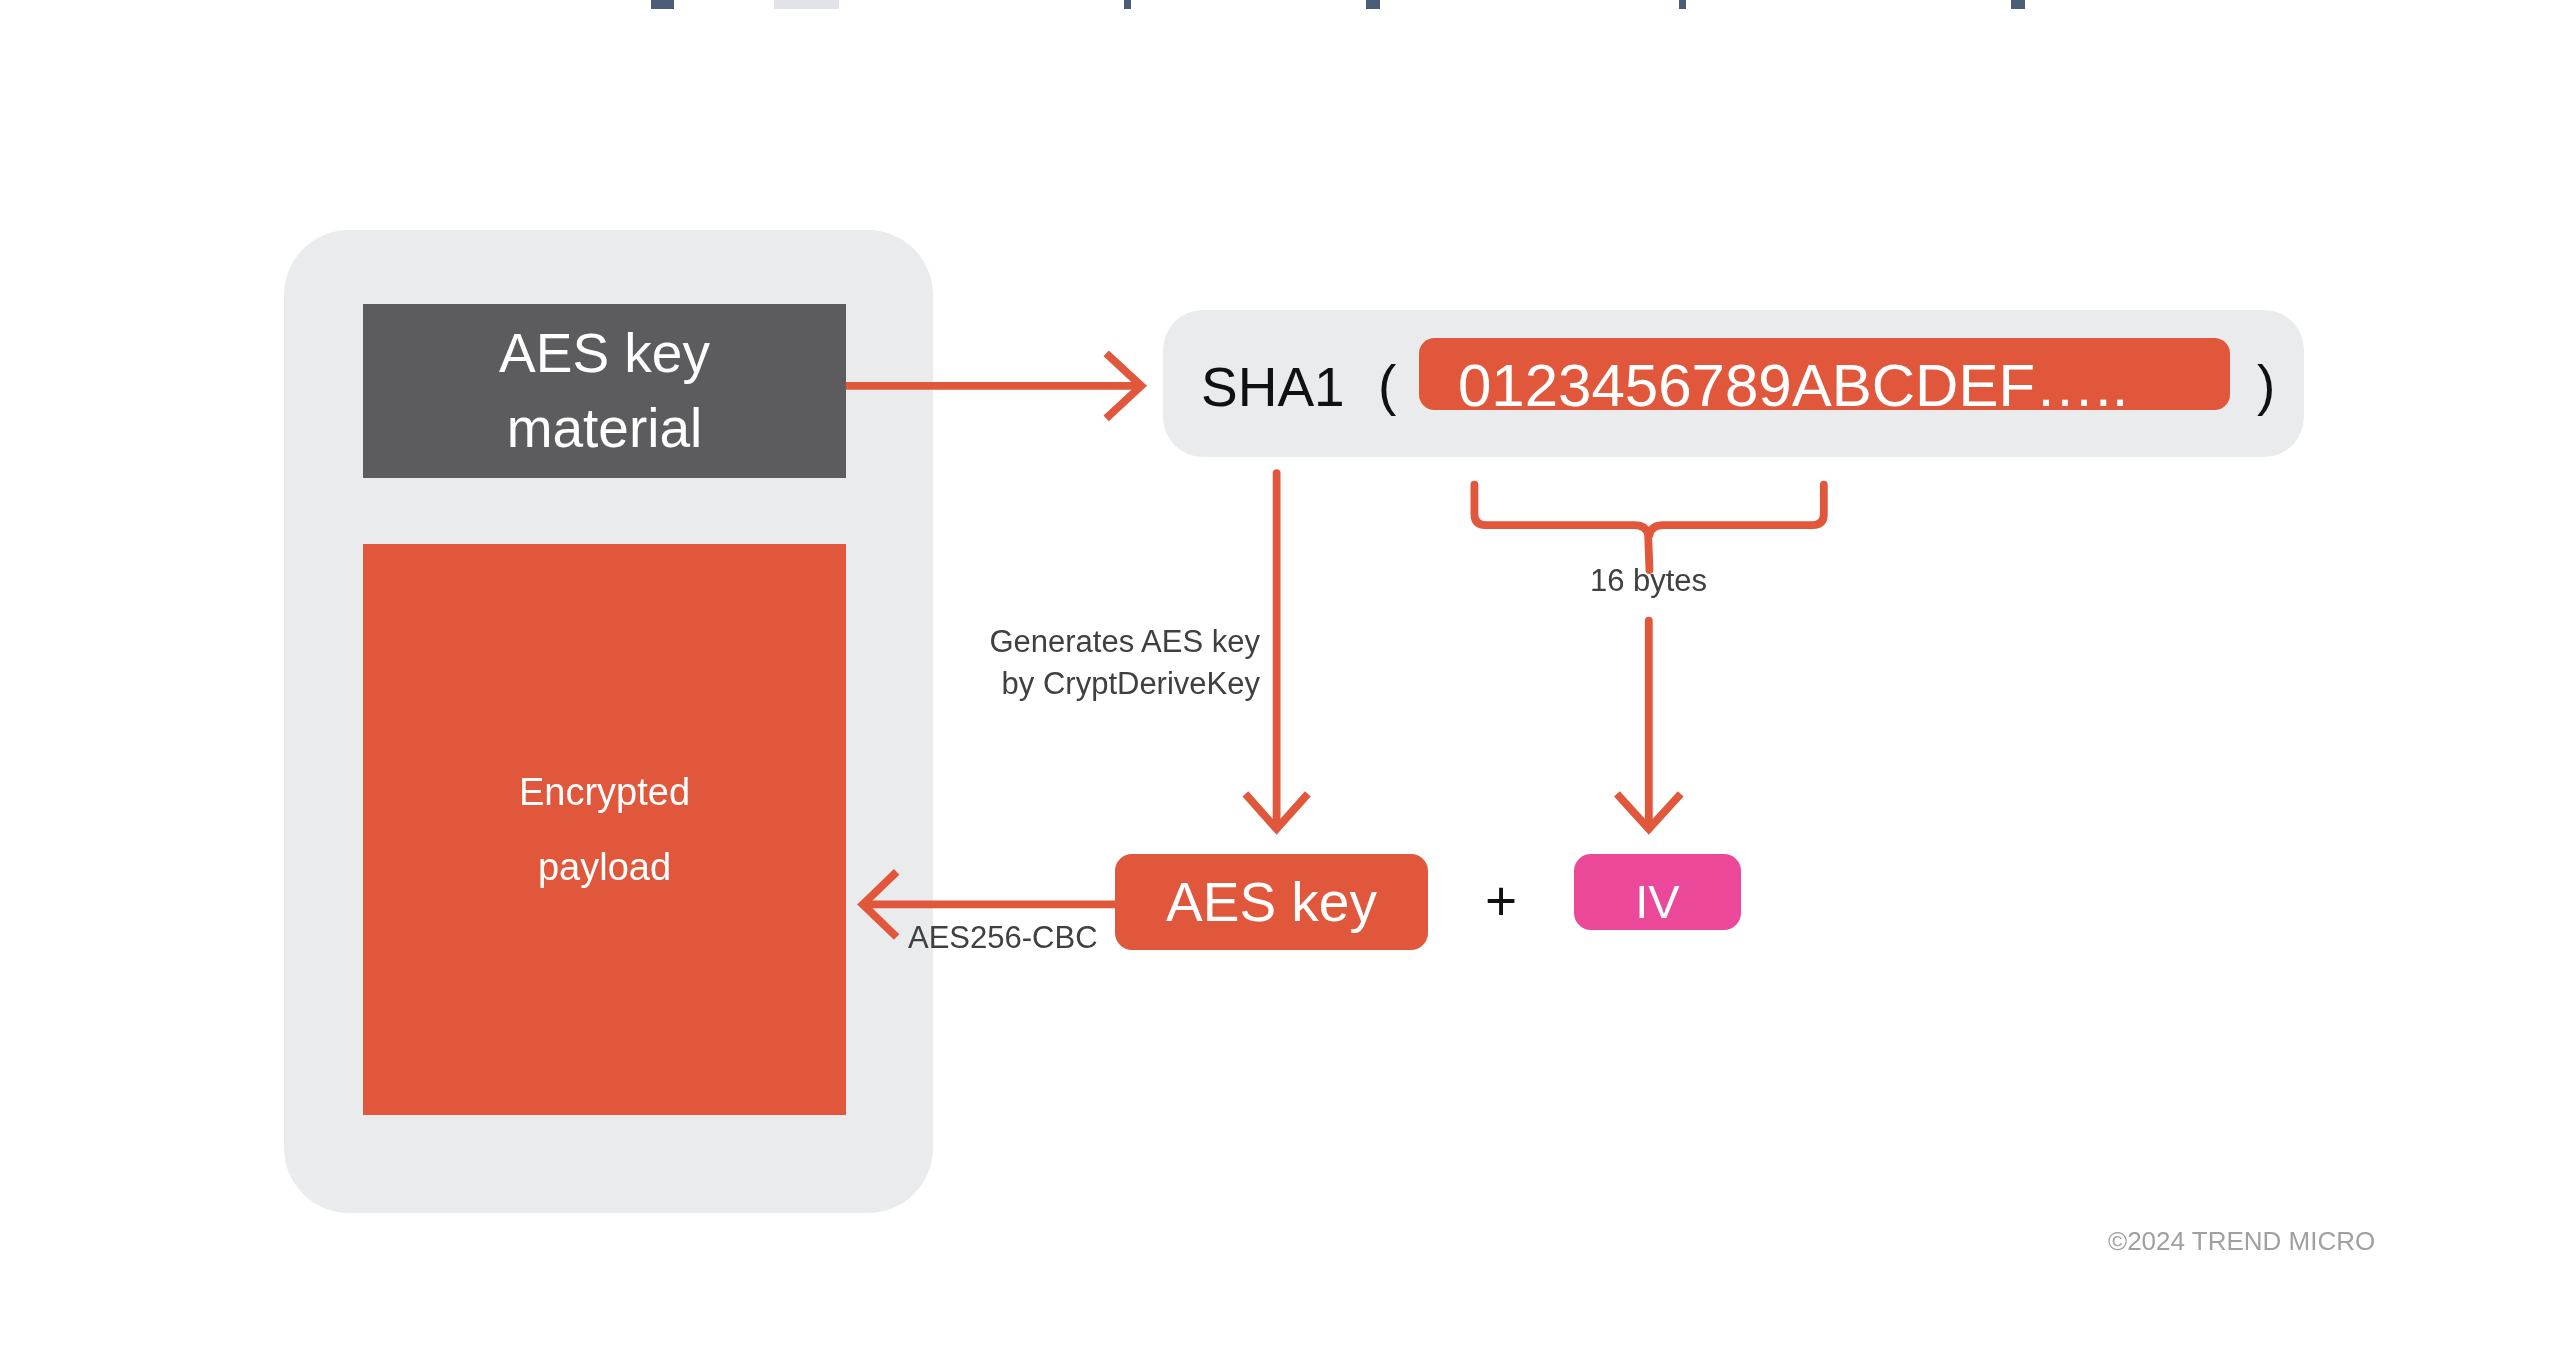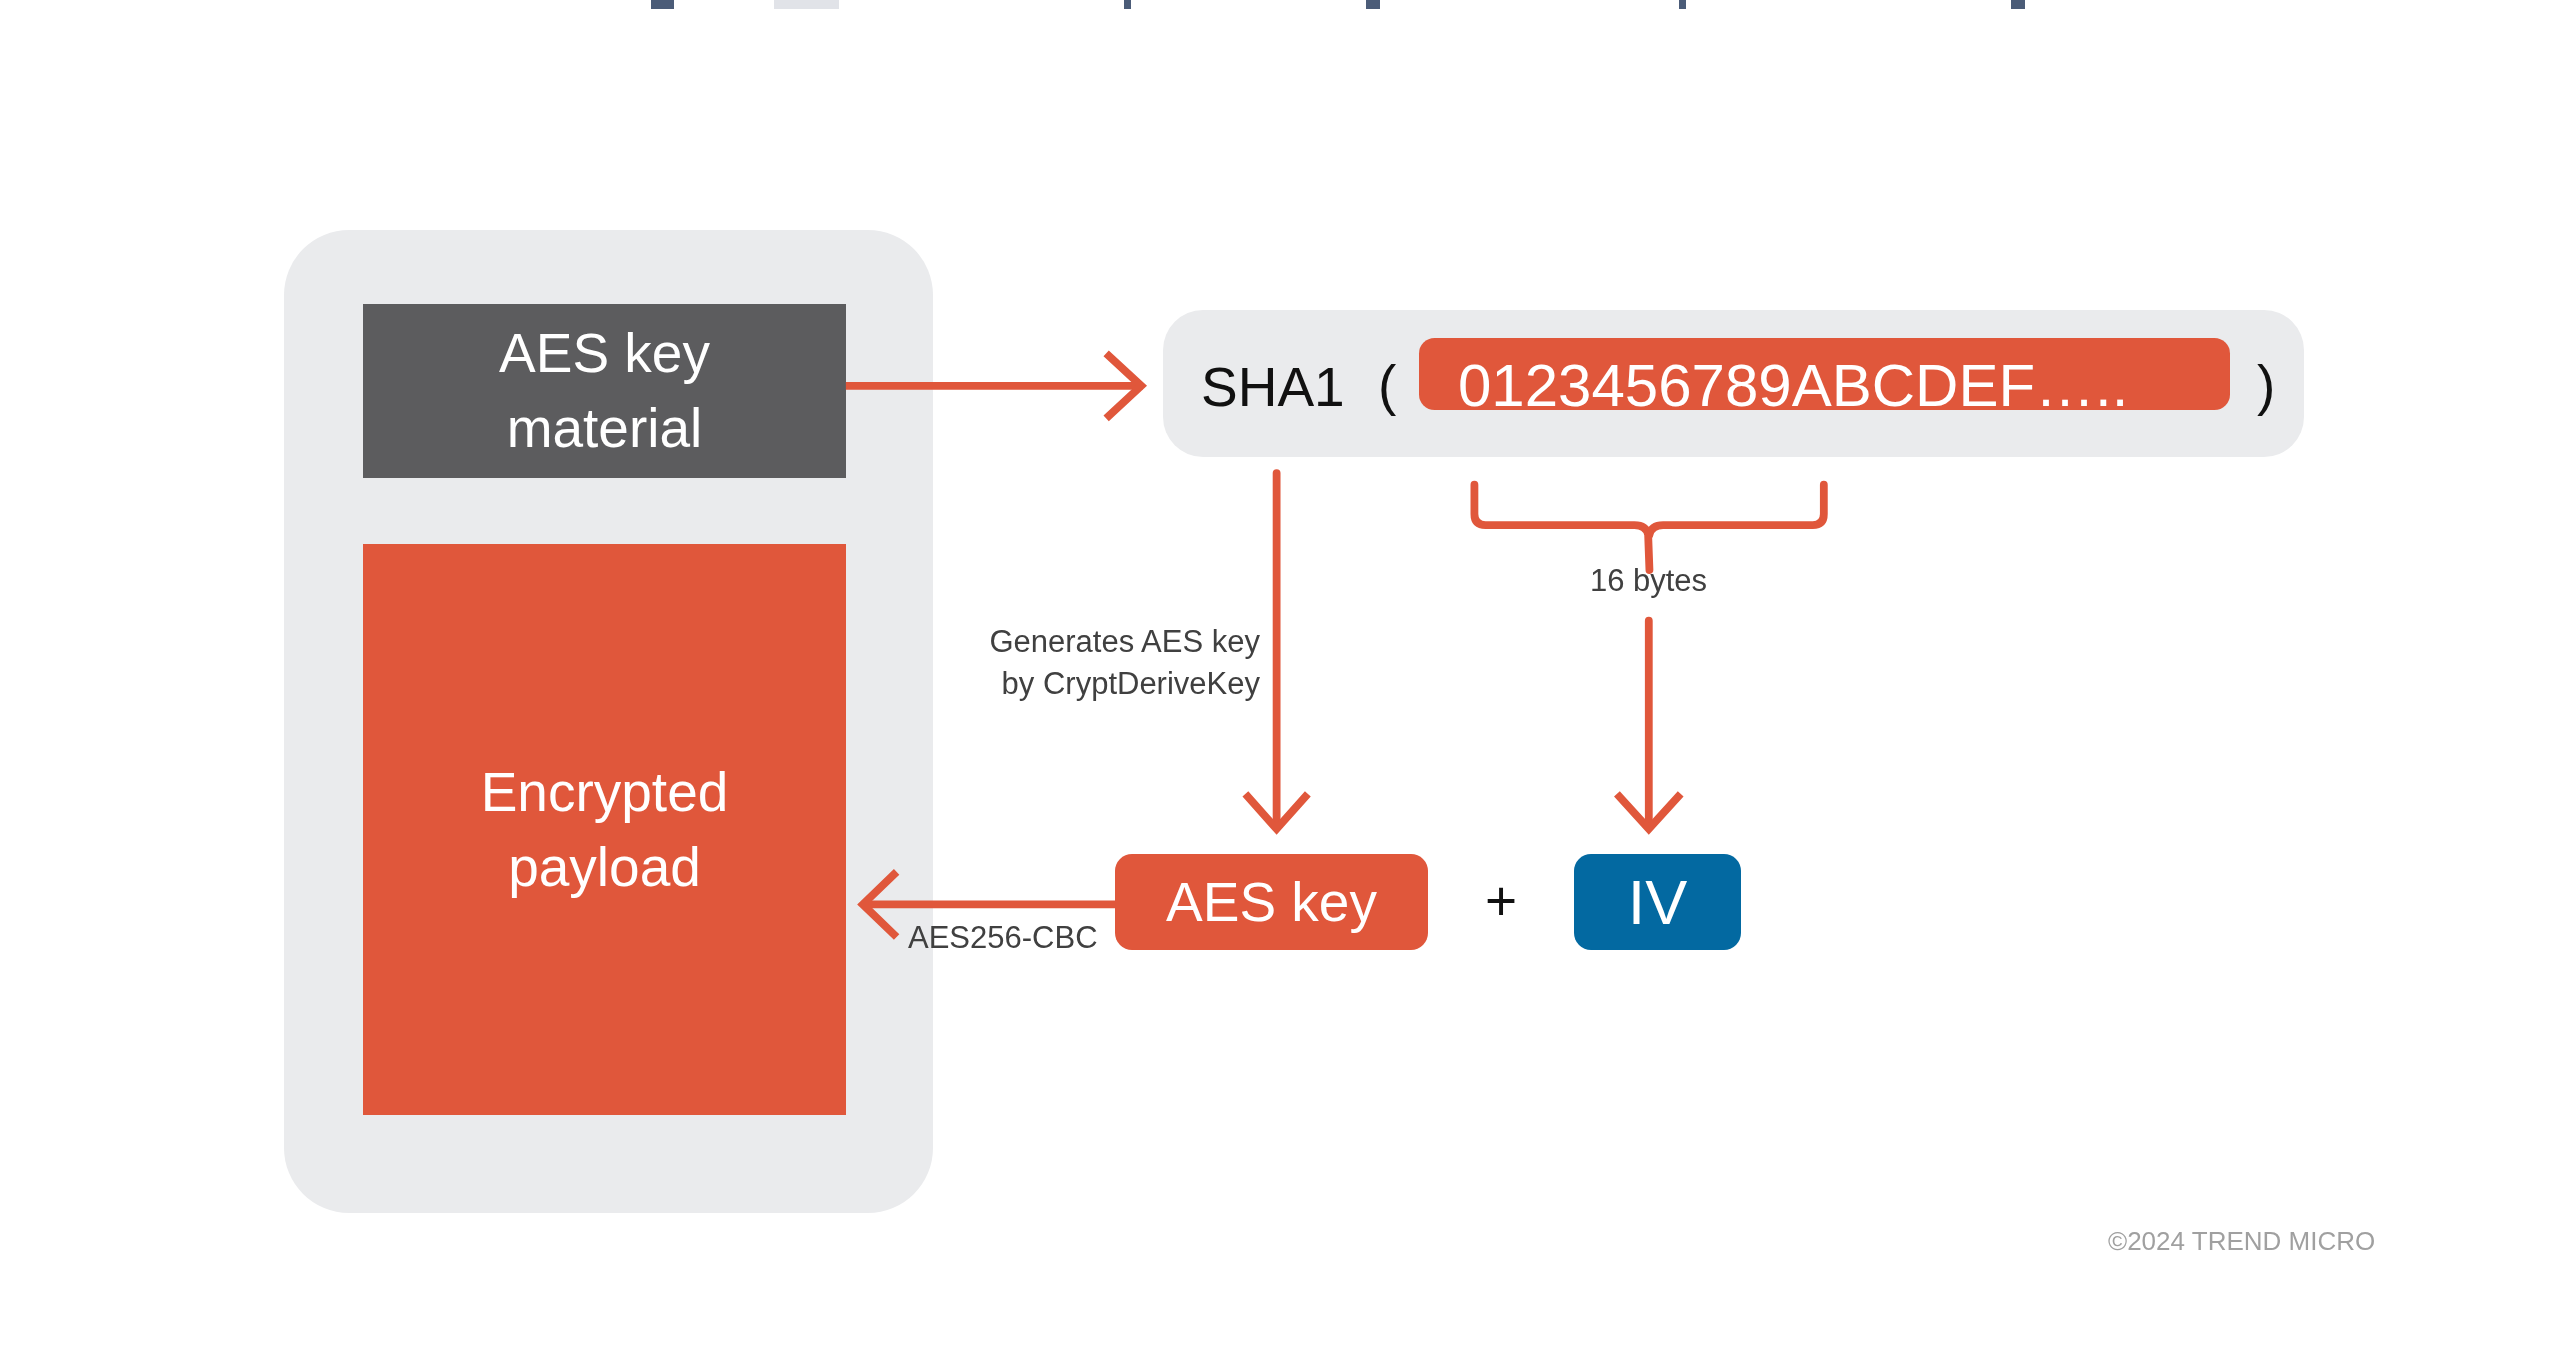--- a/index.html
+++ b/index.html
@@ -8,38 +8,38 @@
   .abs { position: absolute; }
   .frag { position: absolute; top: 0; height: 9px; }
   .panel-left { left: 284px; top: 230px; width: 649px; height: 983px;
                 background: #eaebed; border-radius: 65px; }
   .box-dark { left: 363px; top: 304px; width: 483px; height: 174px;
               background: #5c5c5e; color: #ffffff; display: flex; flex-direction: column;
               align-items: center; justify-content: center; font-size: 55px; line-height: 75px;
               text-align: center; }
   .box-payload { left: 363px; top: 544px; width: 483px; height: 571px;
                  background: #e0573b; color: #ffffff; display: flex; flex-direction: column;
-                 align-items: center; justify-content: center; font-size: 55px; line-height: 75px;
+                 align-items: center; justify-content: center; font-size: 38px; line-height: 75px;
                  text-align: center; }
   .panel-sha { left: 1163px; top: 310px; width: 1141px; height: 147px;
                background: #eaebed; border-radius: 40px; }
   .sha-label { left: 1201px; top: 351px; font-size: 55px; color: #111111; line-height: 72px; }
   .paren-open { left: 1378px; top: 349px; font-size: 55px; color: #111111; line-height: 72px; }
   .paren-close { left: 2257px; top: 349px; font-size: 55px; color: #111111; line-height: 72px; }
   .hex-box { left: 1419px; top: 338px; width: 811px; height: 72px; background: #e0573b;
              border-radius: 15.6px; color: #ffffff; font-size: 60px; line-height: 96px;
              padding-left: 39px; box-sizing: border-box; white-space: nowrap; }
   .caption { color: #404040; font-size: 31px; line-height: 42px; }
   .cap-derive { left: 950px; top: 621px; width: 310px; text-align: right; }
   .cap-16 { left: 1551px; top: 560px; width: 195px; text-align: center; }
   .cap-cbc { left: 908px; top: 917px; }
   .key-box { left: 1115px; top: 854px; width: 313px; height: 96px; background: #e0573b;
              border-radius: 17px; color: #ffffff; font-size: 55px; line-height: 96px; text-align: center; }
-  .iv-box { left: 1574px; top: 854px; width: 167px; height: 96px; background: #0369a1;
-            border-radius: 17px; color: #ffffff; font-size: 63px; line-height: 96px; text-align: center; }
+  .iv-box { left: 1574px; top: 854px; width: 167px; height: 76px; background: #ec4899;
+            border-radius: 17px; color: #ffffff; font-size: 47px; line-height: 96px; text-align: center; }
   .plus { left: 1478px; top: 869px; width: 46px; text-align: center; font-size: 55px;
           color: #111111; line-height: 65px; }
   .copyright { left: 2108px; top: 1222px; font-size: 26px; color: #a0a0a0; line-height: 39px;
                white-space: nowrap; }
   svg.overlay { position: absolute; left: 0; top: 0; width: 2576px; height: 1356px; pointer-events: none; }
 </style>
 </head>
 <body>
 
 <div class="frag" style="left:651px;width:23px;background:#4b5c78;"></div>

